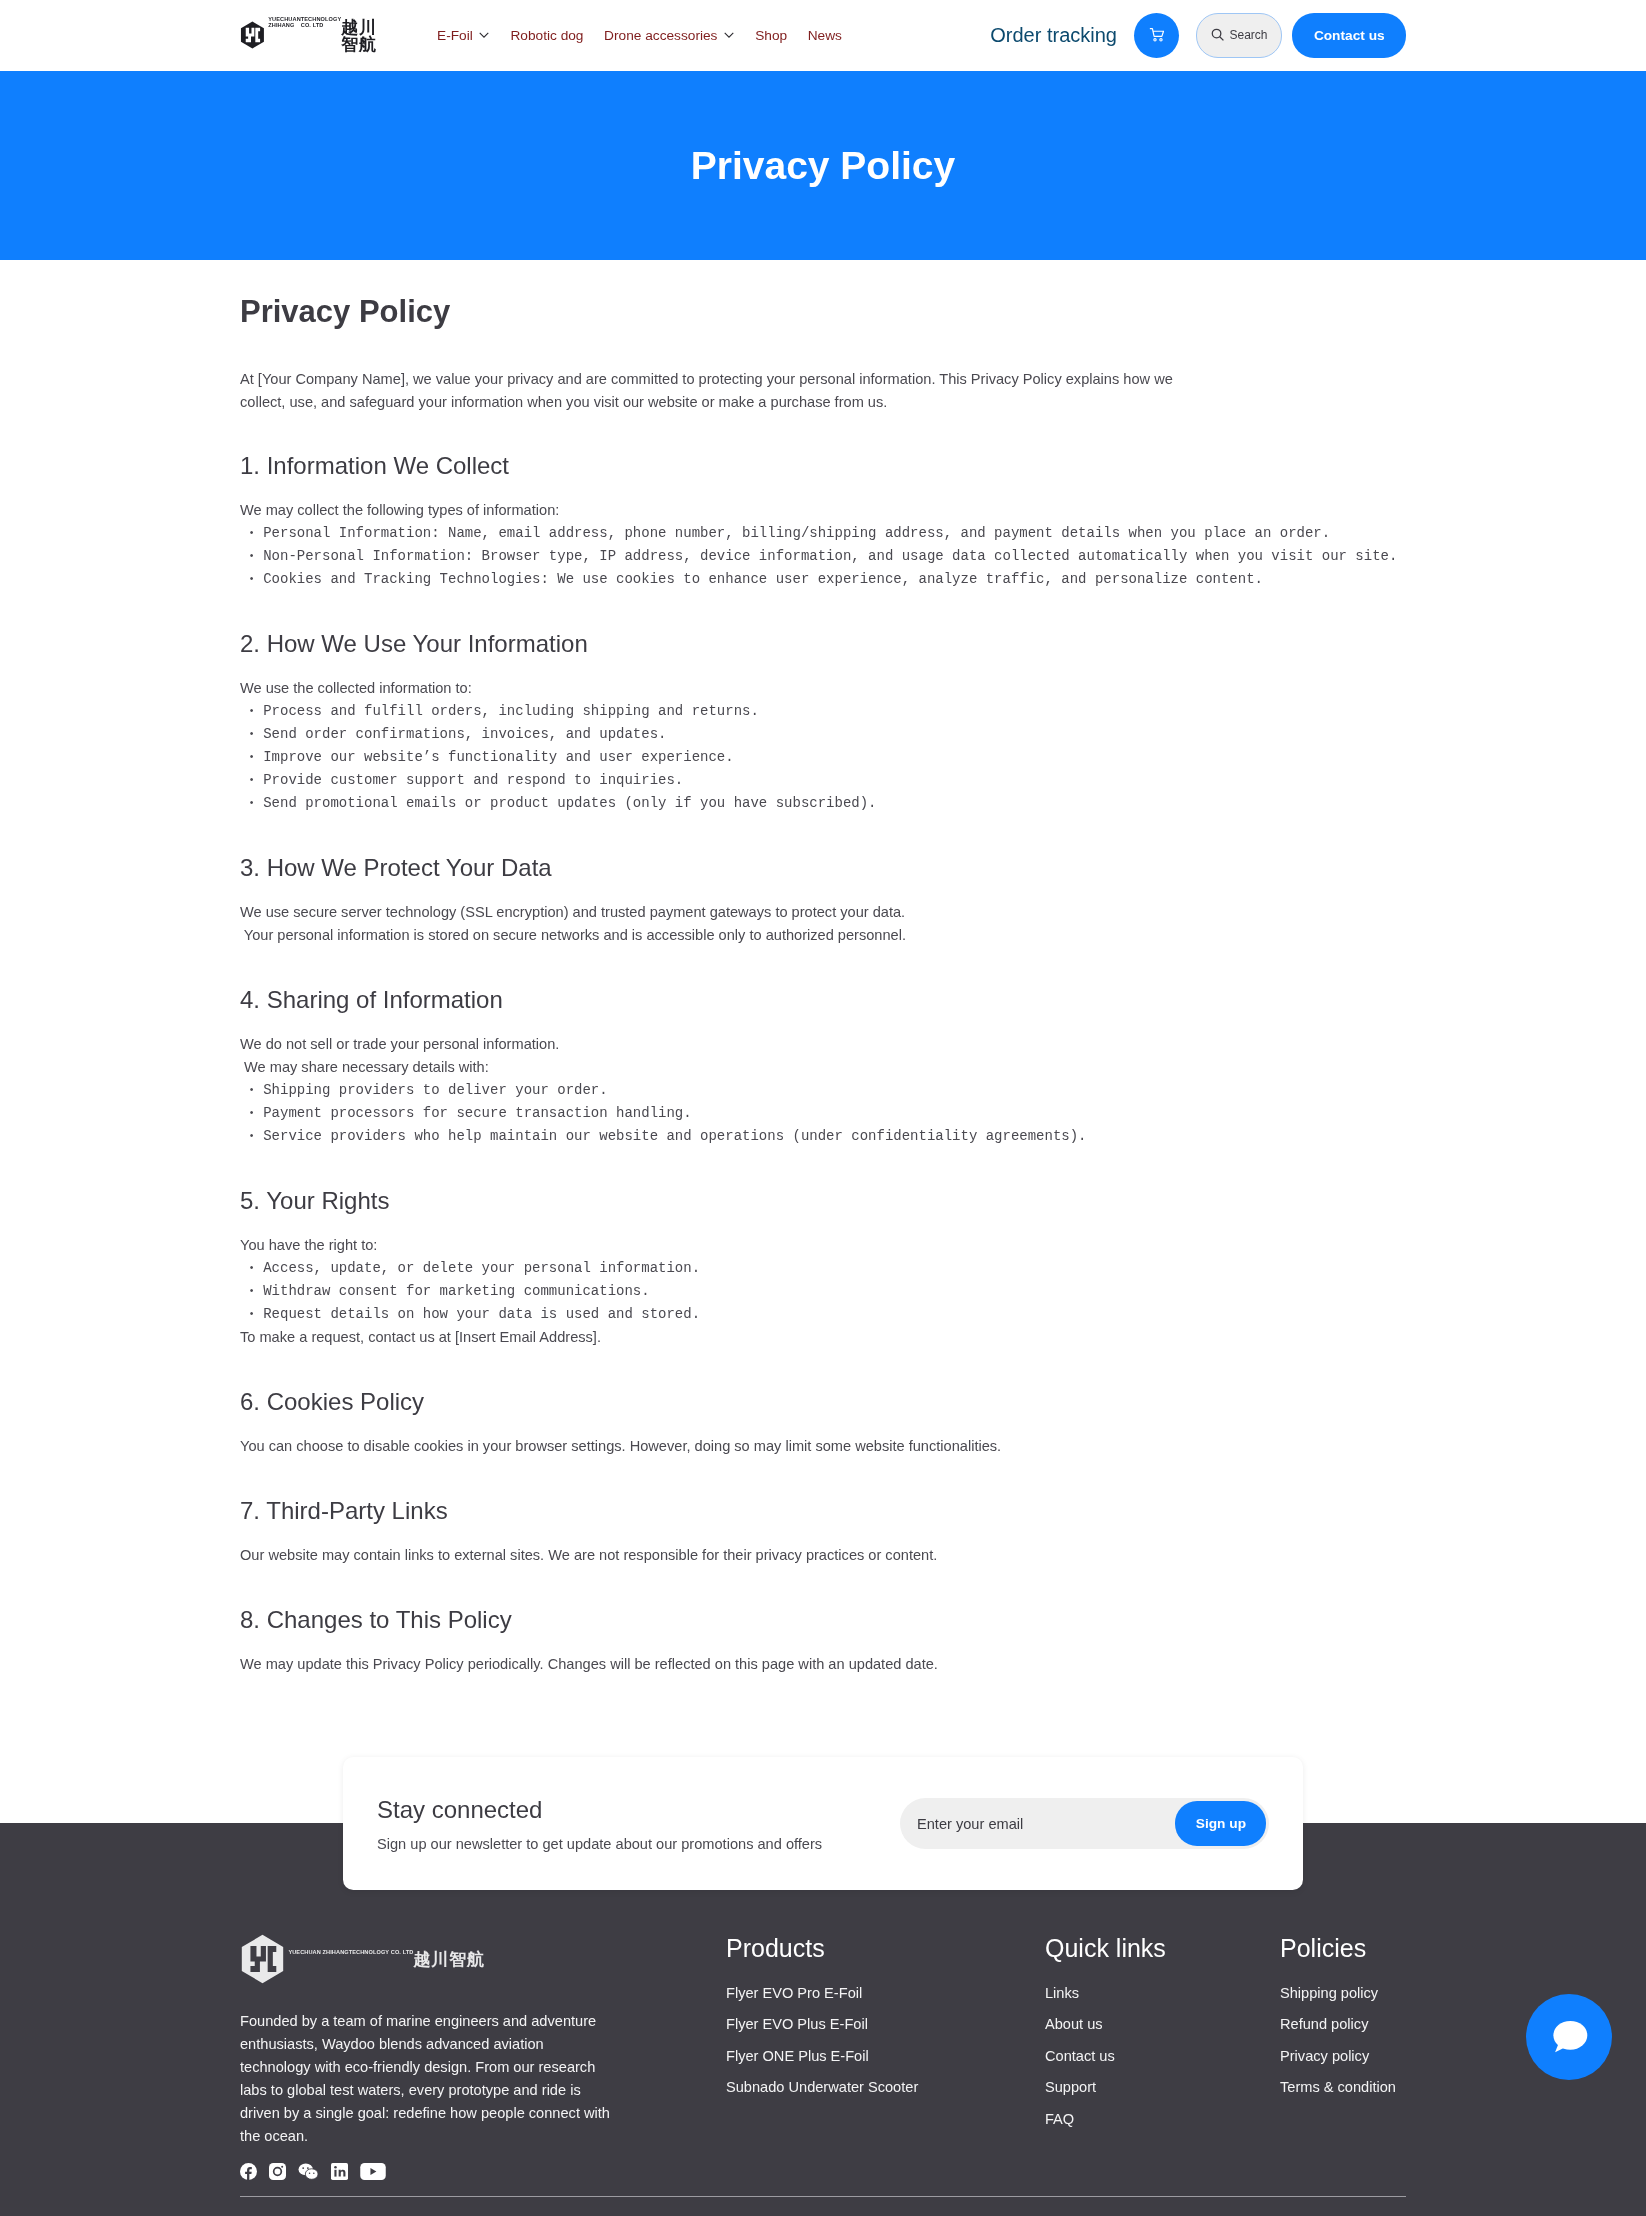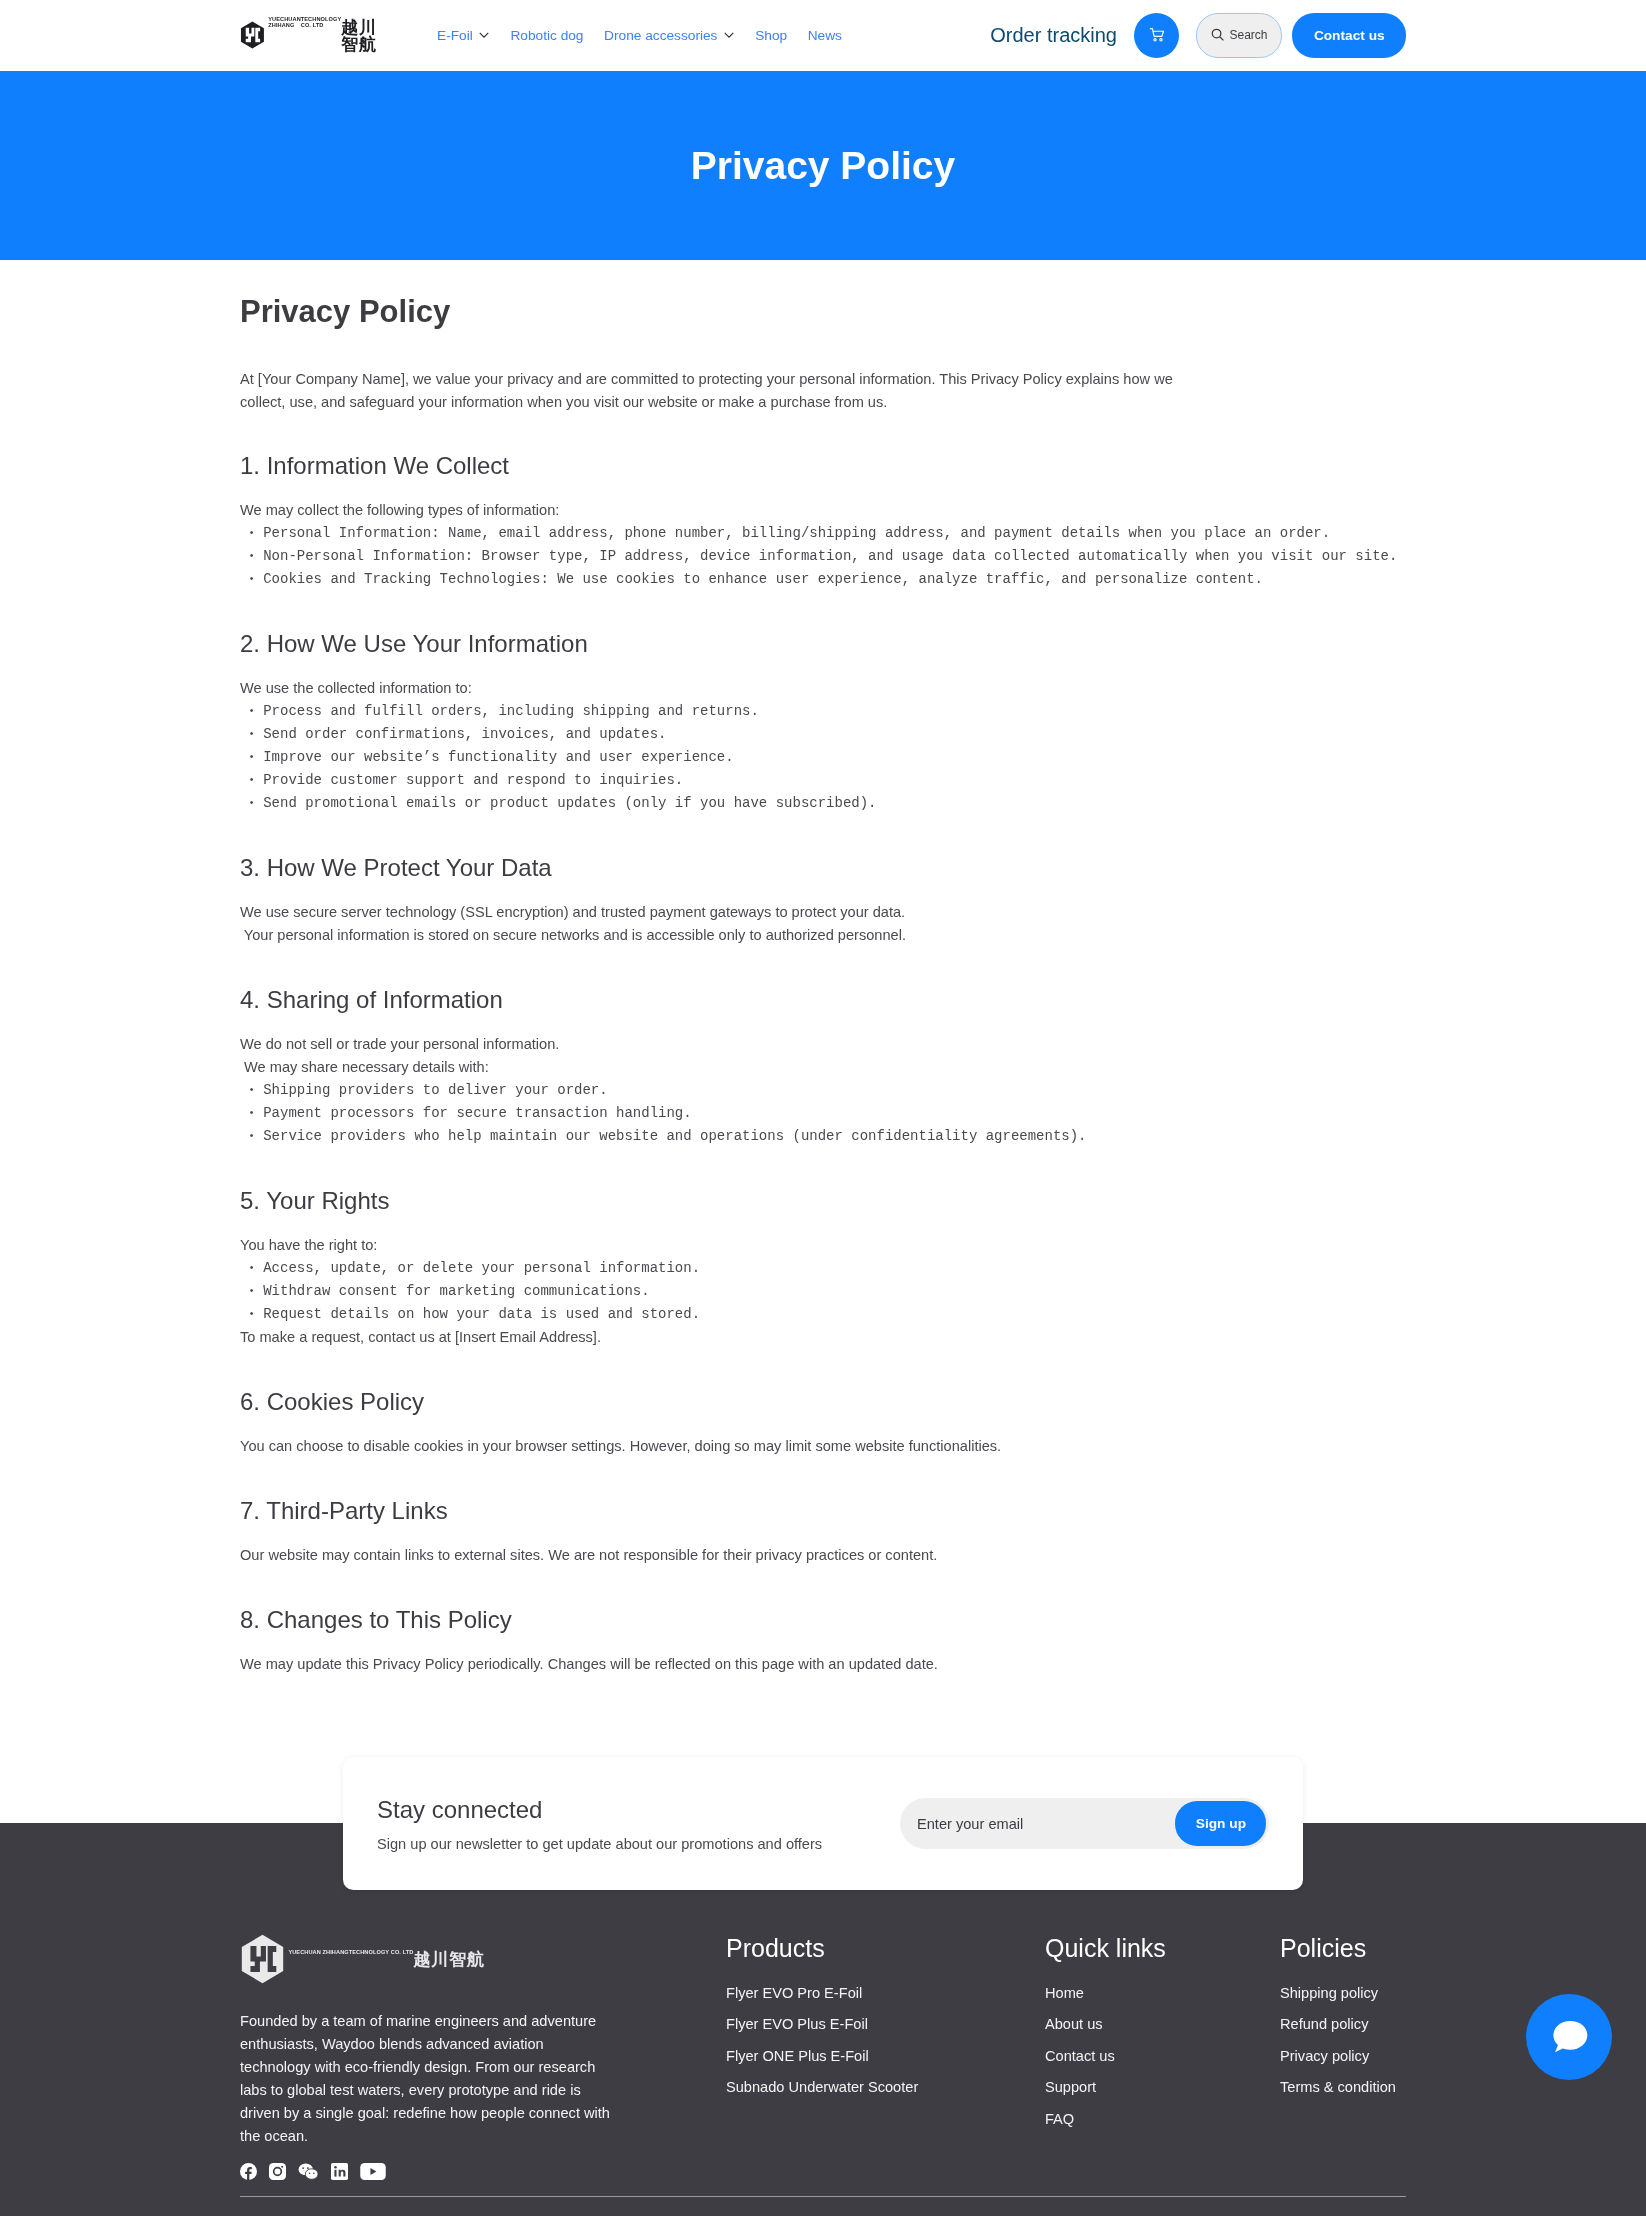--- a/index.html
+++ b/index.html
@@ -8,21 +8,21 @@
 
   
   .header { height: 72px; background: #fff; border-bottom: 1.7px solid #0f7ffe; position: relative; }
   .header-inner { width: 1166px; margin: 0 auto; height: 70px; display: flex; align-items: center; }
   .logo { display: flex; align-items: center; gap: 3.4px; width: 137px; }
   .logo-mark { width: 45px; height: 50px; }
   .logo-text { display: flex; flex-direction: row; line-height: 1; }
   .logo-en { font-size: 5.6px; font-weight: 700; color: #1e1e23; letter-spacing: 0.1px; }
   .logo-cn { font-size: 17px; font-weight: 700; color: #1e1e23; margin-top: 1.7px; letter-spacing: 0.9px; }
   .nav { display: flex; gap: 20.6px; margin-left: 60px; align-items: center; }
-  .nav-item { font-size: 13.7px; color: #3b82f6; display: flex; align-items: center; gap: 5.1px; cursor: pointer; }
+  .nav-item { font-size: 13.7px; color: #7f1d1d; display: flex; align-items: center; gap: 5.1px; cursor: pointer; }
   .nav-item svg { width: 12px; height: 12px; }
   .header-right { margin-left: auto; display: flex; align-items: center; }
   .order-link { font-size: 20px; color: #0c4a6e; margin-right: 17px; }
   .cart-btn { width: 45px; height: 45px; border-radius: 50%; background: #0f7ffe; display: flex; align-items: center; justify-content: center; margin-right: 17px; }
   .search-btn { height: 45px; padding: 0 13.7px; border-radius: 22px; background: #efefef; border: 0.9px solid #9ec6f5; display: flex; align-items: center; gap: 5.1px; margin-right: 10.3px; font-size: 12px; color: #3d3c43; }
   .contact-btn { height: 45px; padding: 0 21.4px; border-radius: 22px; background: #0f7ffe; color: #fff; font-weight: 700; font-size: 13.7px; display: flex; align-items: center; }
 
   
   .hero { height: 188px; background: #0f7ffe; display: flex; align-items: center; justify-content: center; }
   .hero h1 { color: #fff; font-size: 39px; font-weight: 700; }
@@ -276,21 +276,21 @@
       <div class="footer-col col-products">
         <h4>Products</h4>
         <a>Flyer EVO Pro E-Foil</a>
         <a>Flyer EVO Plus E-Foil</a>
         <a>Flyer ONE Plus E-Foil</a>
         <a>Subnado Underwater Scooter</a>
       </div>
 
       <div class="footer-col col-quick">
         <h4>Quick links</h4>
-        <a>Home</a>
+        <a>Links</a>
         <a>About us</a>
         <a>Contact us</a>
         <a>Support</a>
         <a>FAQ</a>
       </div>
 
       <div class="footer-col col-policies">
         <h4>Policies</h4>
         <a>Shipping policy</a>
         <a>Refund policy</a>

